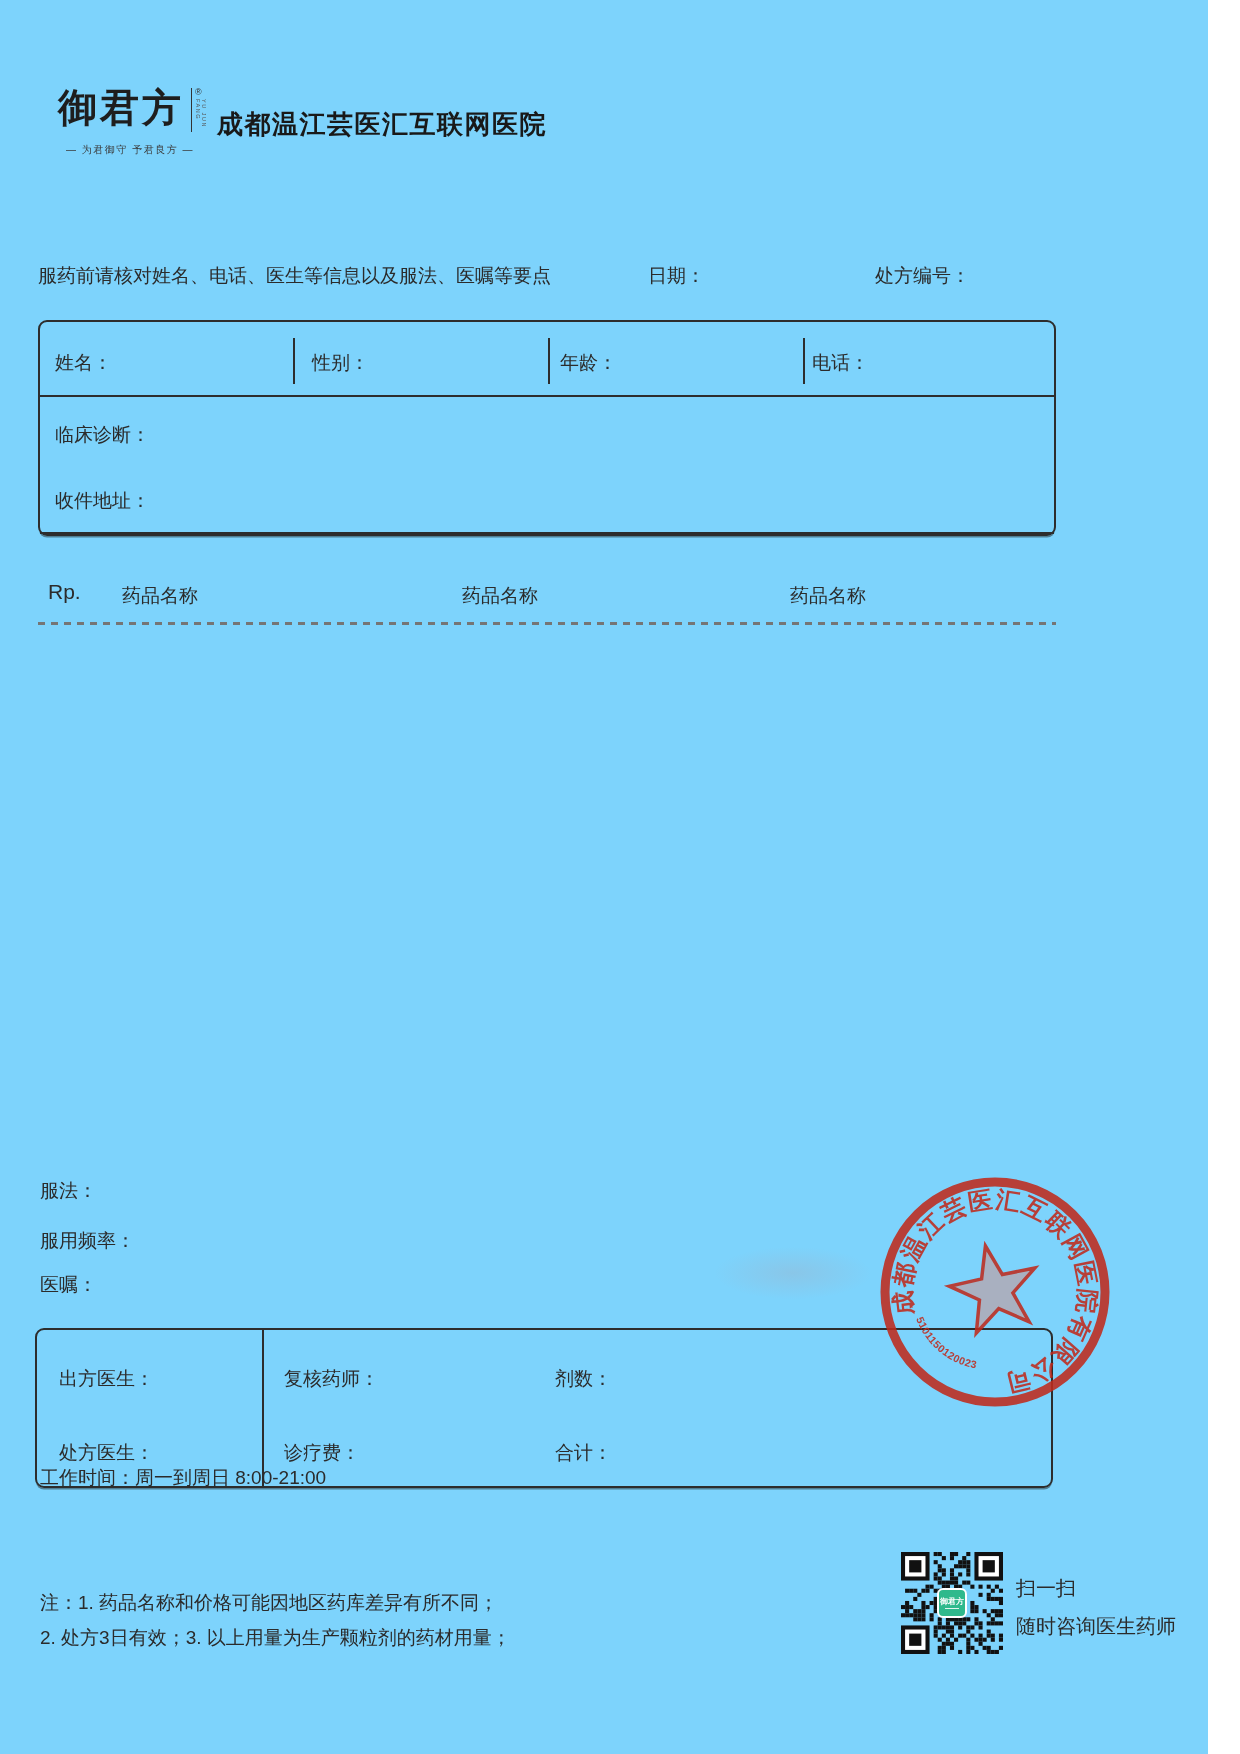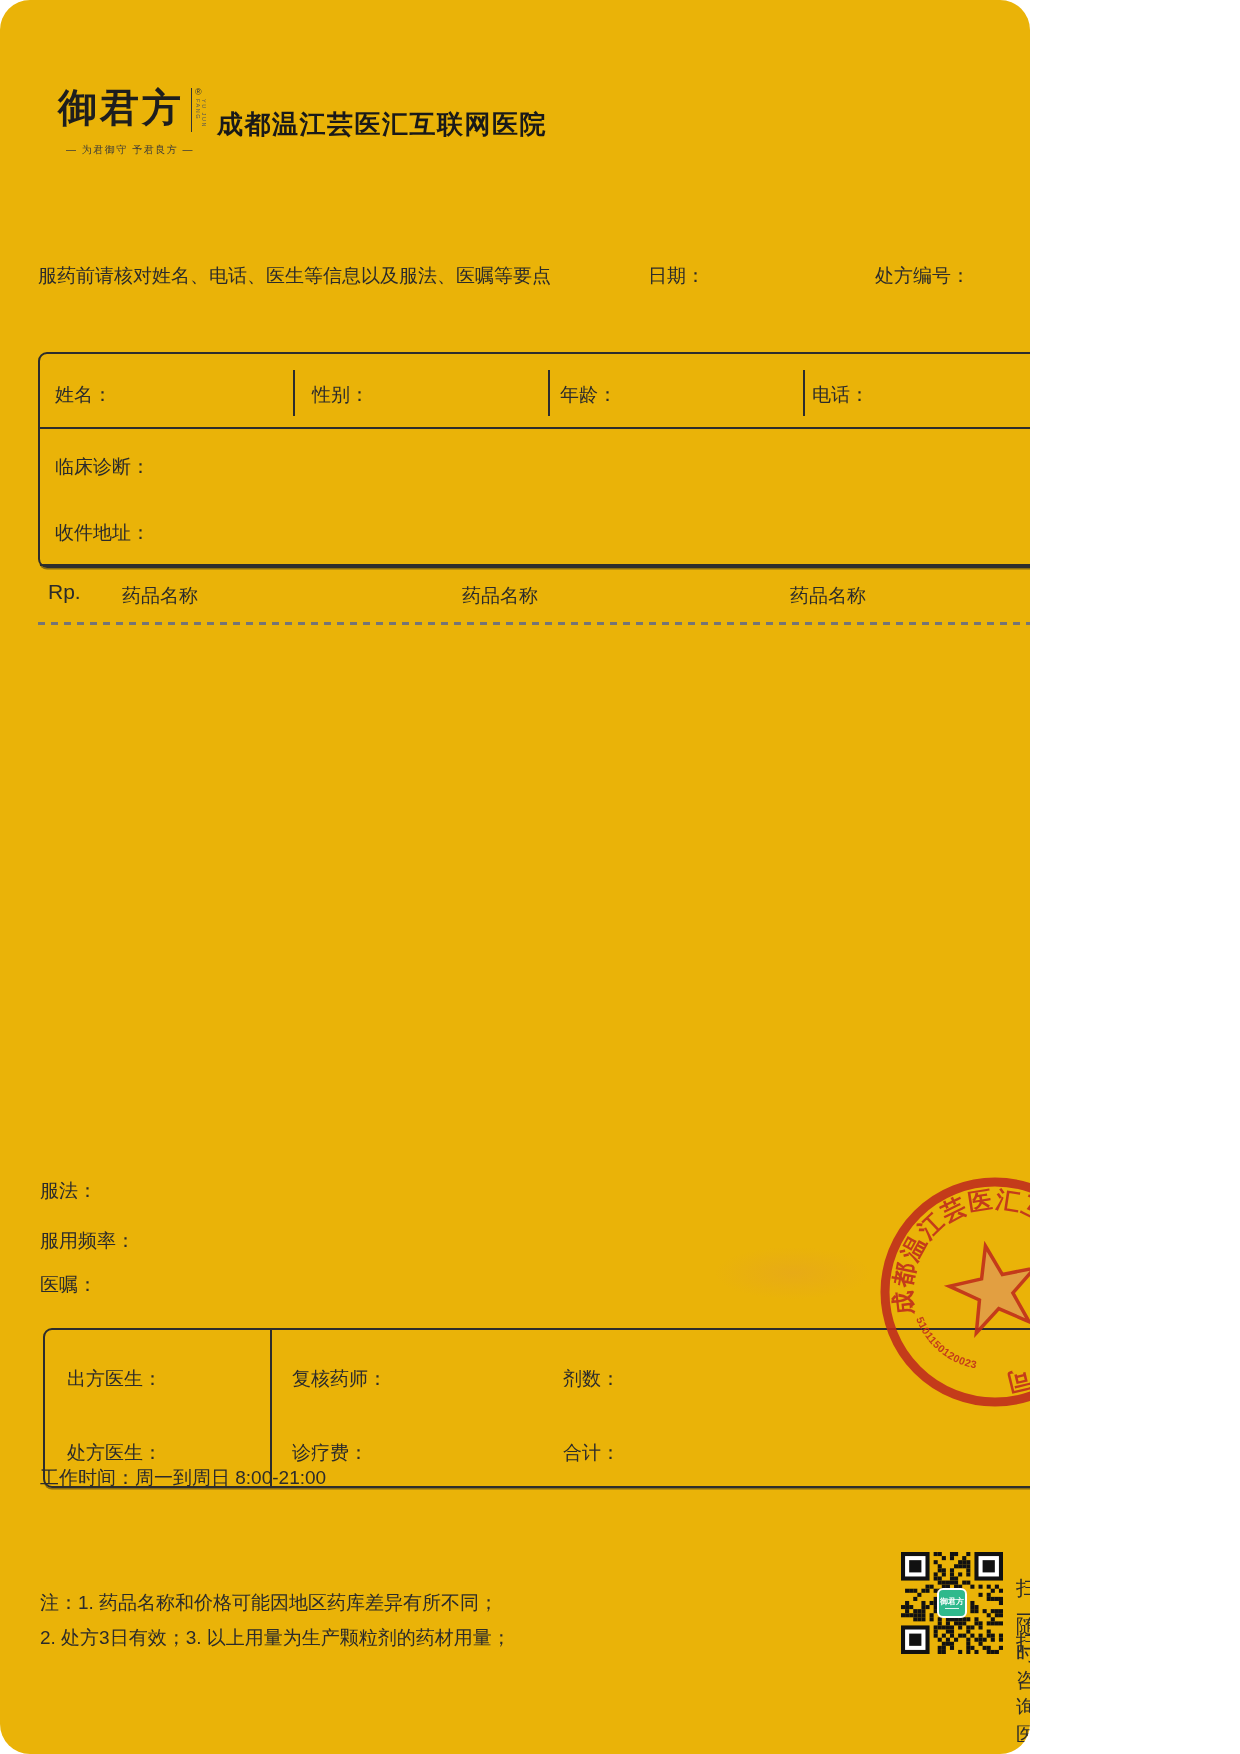--- a/index.html
+++ b/index.html
@@ -1,17 +1,17 @@
 <!DOCTYPE html>
 <html><head>
 <meta charset="utf-8">
 <style>
   html,body{margin:0;padding:0;background:#fff;}
-  .page{position:relative;width:1030px;height:1754px;background:#eab308;overflow:hidden;
-        font-family:"Liberation Sans","DejaVu Sans",sans-serif;color:#262626;border-radius:30px;}
+  .page{position:relative;width:1208px;height:1754px;background:#7dd3fc;overflow:hidden;
+        font-family:"Liberation Sans","DejaVu Sans",sans-serif;color:#262626;}
   .abs{position:absolute;}
   .lbl{font-size:19px;color:#2b2b2b;white-space:nowrap;}
 
   
   .logo-row{position:absolute;left:58px;top:86px;display:flex;align-items:flex-start;}
   .logo-text{font-family:"DejaVu Serif","Liberation Serif",serif;font-weight:700;
              font-size:39px;letter-spacing:3px;color:#1e1e1e;line-height:1.1;}
   .logo-col{display:inline-flex;flex-direction:column;align-items:flex-start;margin-left:7px;
             border-left:1.5px solid #333;height:44px;padding-left:3px;margin-top:2px;}
   .logo-reg{font-size:9px;color:#333;line-height:1;}
@@ -54,21 +54,21 @@
       <span class="logo-vert">YU JUN FANG</span>
     </span>
   </div>
   <div class="tagline">— 为君御守 予君良方 —</div>
   <h1 class="hospital">成都温江芸医汇互联网医院</h1>
 
   <div class="abs lbl" style="left:38px;top:263px;">服药前请核对姓名、电话、医生等信息以及服法、医嘱等要点</div>
   <div class="abs lbl" style="left:648px;top:263px;">日期：</div>
   <div class="abs lbl" style="left:875px;top:263px;">处方编号：</div>
 
-  <div class="formbox" style="left:38px;top:320px;width:1018px;height:216px;margin-top:32px;">
+  <div class="formbox" style="left:38px;top:320px;width:1018px;height:216px;">
     <div class="prow" style="height:75px;border-bottom:2px solid #2d2d2d;">
       <span class="abs lbl" style="left:15px;top:28px;">姓名：</span>
       <span class="abs lbl" style="left:272px;top:28px;">性别：</span>
       <span class="abs lbl" style="left:520px;top:28px;">年龄：</span>
       <span class="abs lbl" style="left:772px;top:28px;">电话：</span>
       <span class="vdiv" style="left:253px;top:16px;height:46px;"></span>
       <span class="vdiv" style="left:508px;top:16px;height:46px;"></span>
       <span class="vdiv" style="left:763px;top:16px;height:46px;"></span>
     </div>
     <div class="prow" style="height:62px;">
@@ -84,21 +84,21 @@
   <div class="abs lbl" style="left:462px;top:583px;">药品名称</div>
   <div class="abs lbl" style="left:790px;top:583px;">药品名称</div>
   <div class="dashed"></div>
 
   <div class="abs lbl" style="left:40px;top:1178px;">服法：</div>
   <div class="abs lbl" style="left:40px;top:1228px;">服用频率：</div>
   <div class="abs lbl" style="left:40px;top:1272px;">医嘱：</div>
 
   <div class="smudge"></div>
 
-  <div class="formbox" style="left:43px;top:1328px;width:1018px;height:160px;">
+  <div class="formbox" style="left:35px;top:1328px;width:1018px;height:160px;">
     <span class="vdiv" style="left:225px;top:0;height:156px;"></span>
     <span class="abs lbl" style="left:22px;top:36px;">出方医生：</span>
     <span class="abs lbl" style="left:247px;top:36px;">复核药师：</span>
     <span class="abs lbl" style="left:518px;top:36px;font-family:Liberation Mono, monospace;">剂数：</span>
     <span class="abs lbl" style="left:22px;top:110px;">处方医生：</span>
     <span class="abs lbl" style="left:247px;top:110px;">诊疗费：</span>
     <span class="abs lbl" style="left:518px;top:110px;">合计：</span>
   </div>
 
   <svg class="stamp" viewBox="0 0 240 240">

